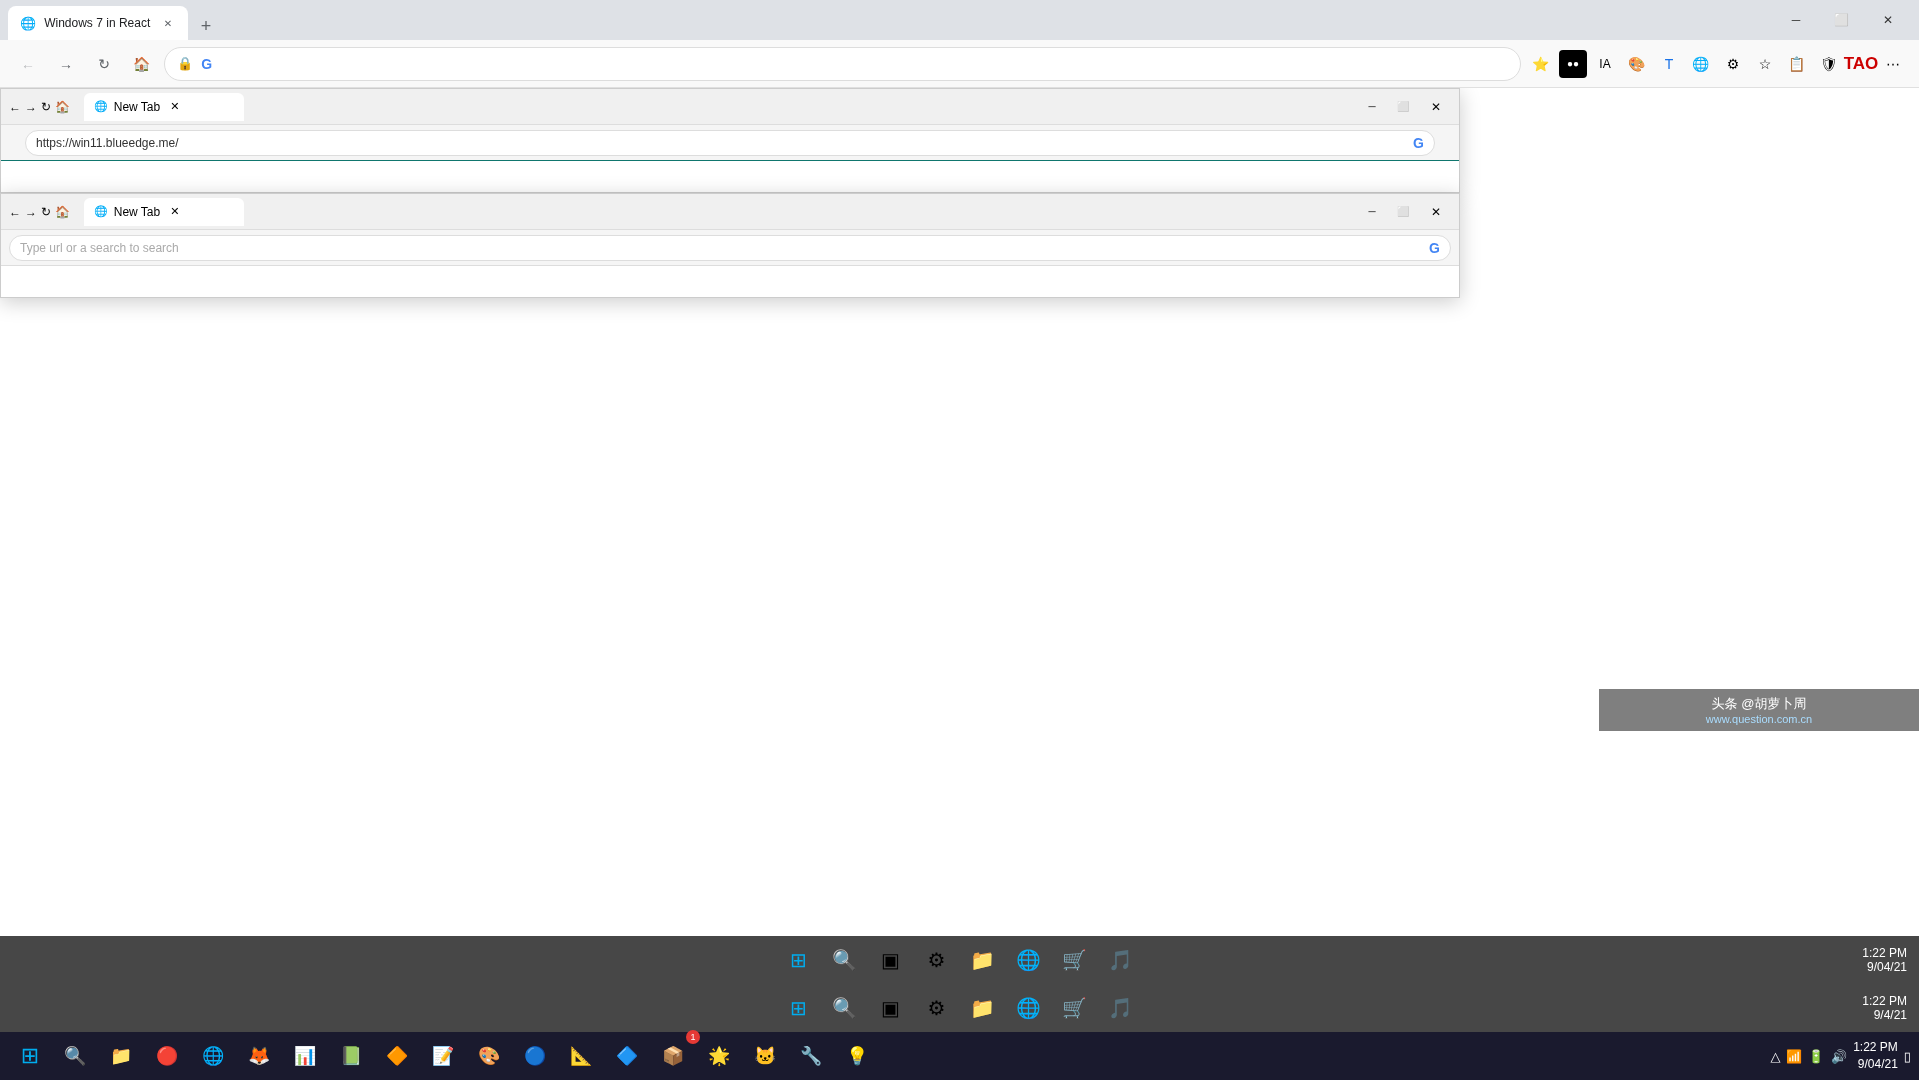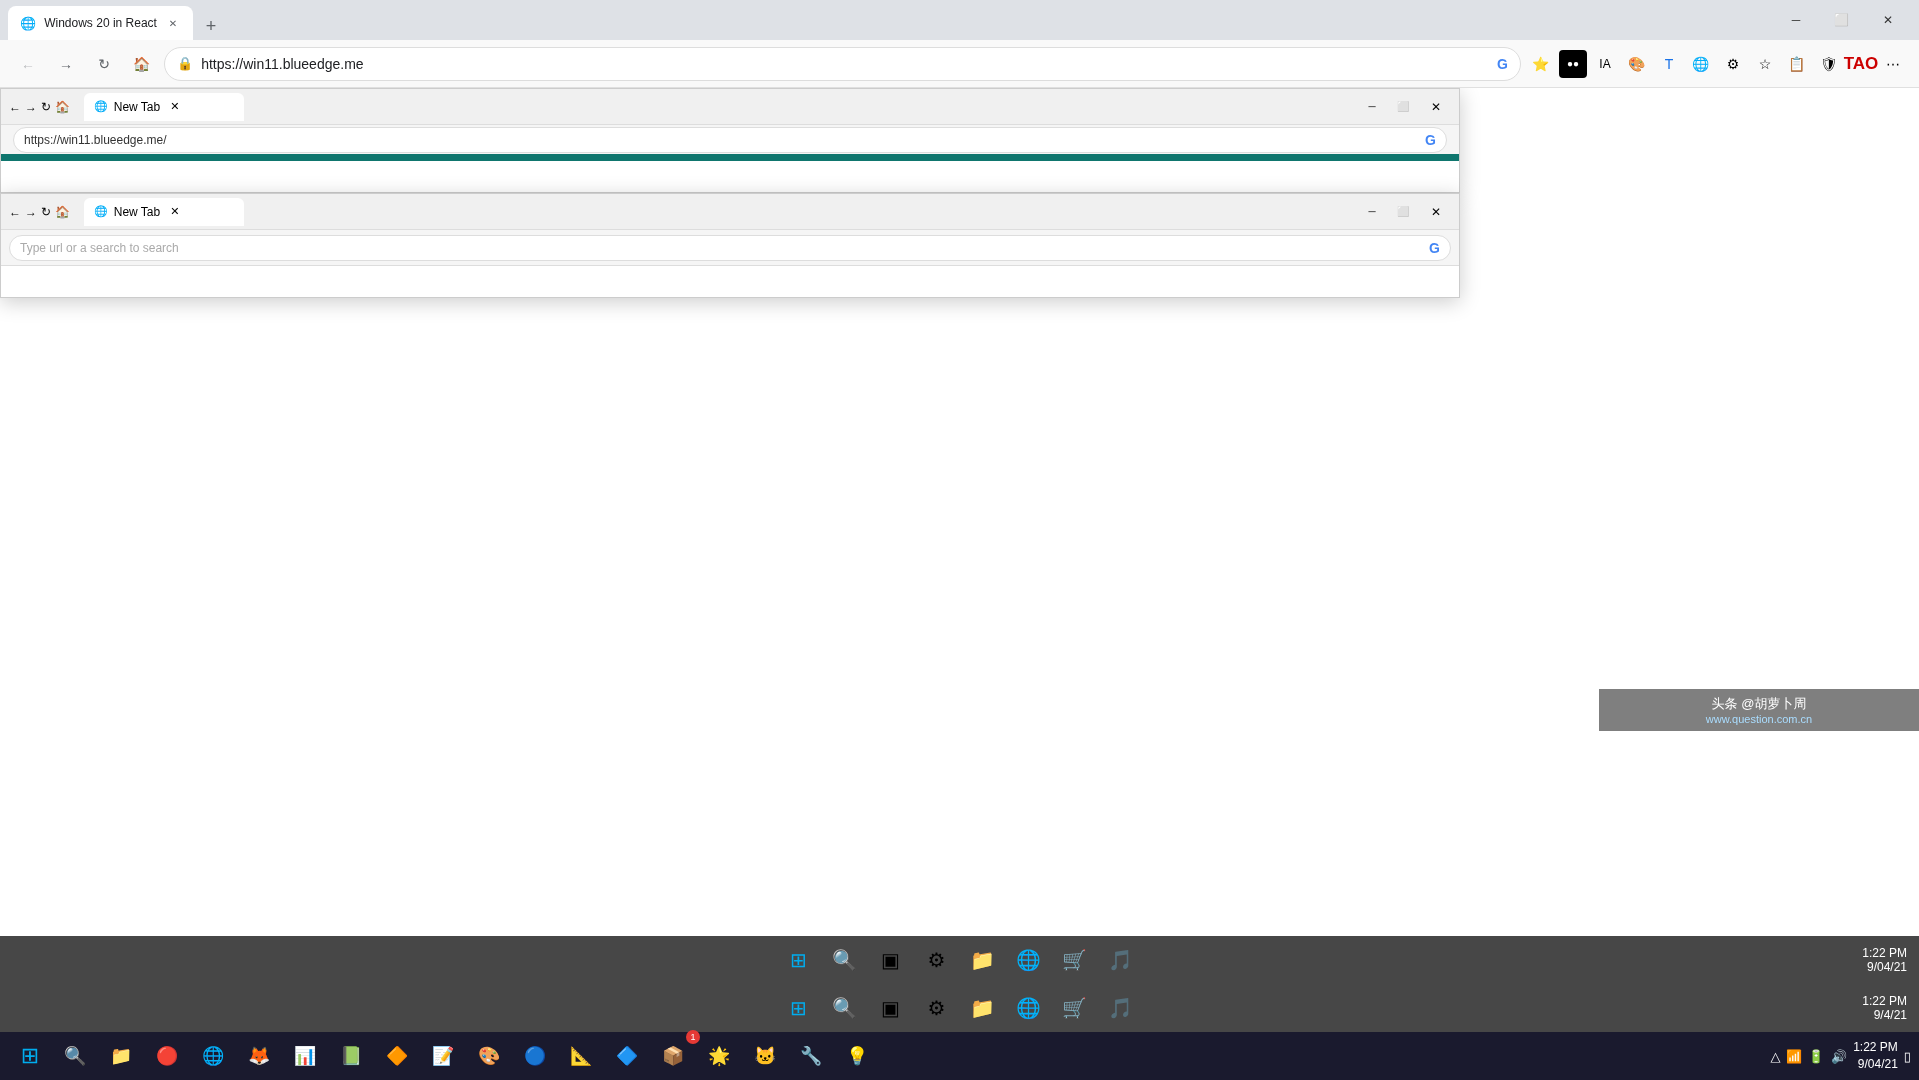--- a/index.html
+++ b/index.html
@@ -87,40 +87,39 @@
 </head>
 <body>
 
 <div class="browser-frame">
 
   <div class="title-bar">
     <div class="tab-strip">
 
       <div class="tab active">
         <span style="font-size:13px;">🌐</span>
-        <span class="tab-title">Windows 20 in React</span>
+        <span class="tab-title">Windows 7 in React</span>
         <span class="tab-close">✕</span>
       </div>
       <div class="tab-new">+</div>
     </div>
     <div class="window-controls">
       <div class="win-btn">─</div>
       <div class="win-btn">⬜</div>
       <div class="win-btn close">✕</div>
     </div>
   </div>
 
   <div class="toolbar">
     <div class="nav-btn disabled">←</div>
     <div class="nav-btn">→</div>
     <div class="nav-btn">↻</div>
     <div class="nav-btn">🏠</div>
     <div class="address-bar">
       <span style="color:#666;font-size:13px;">🔒</span>
-      <span class="address-url">https://win11.blueedge.me</span>
       <span style="font-size:14px;color:#4285f4;font-weight:bold;">G</span>
     </div>
     <div class="toolbar-icons">
       <div class="toolbar-icon">⭐</div>
       <div class="toolbar-icon" style="background:#000;border-radius:4px;color:#fff;font-size:10px;">●●</div>
       <div class="toolbar-icon" style="font-size:12px;">IA</div>
       <div class="toolbar-icon" style="font-size:14px;">🎨</div>
       <div class="toolbar-icon" style="font-size:14px;color:#1a73e8;">T</div>
       <div class="toolbar-icon" style="color:#0078d4;font-size:14px;">🌐</div>
       <div class="toolbar-icon">⚙</div>
@@ -147,21 +146,21 @@
           <span style="font-size:11px;">🌐</span>
           <span style="font-size:12px;">New Tab</span>
           <span style="font-size:11px;cursor:pointer;margin-left:4px;">✕</span>
         </div>
         <div class="popup-win-controls">
           <div class="popup-win-btn">─</div>
           <div class="popup-win-btn">⬜</div>
           <div class="popup-win-btn" style="font-size:12px;">✕</div>
         </div>
       </div>
-      <div style="height:36px;background:#f5f5f5;display:flex;align-items:center;padding:0 12px;gap:6px;border-bottom:7px solid #0f766e;justify-content:flex-end;">
+      <div style="height:36px;background:#f5f5f5;display:flex;align-items:center;padding:0 24px;gap:6px;border-bottom:1px solid #0f766e;justify-content:flex-end;">
         <div style="flex:1;height:26px;background:#fff;border:1px solid #ddd;border-radius:13px;display:flex;align-items:center;padding:0 10px;font-size:12px;color:#333;">
           <span>https://win11.blueedge.me/</span>
           <span style="margin-left:auto;font-size:14px;font-weight:bold;color:#4285f4;">G</span>
         </div>
       </div>
     </div>
 
     <div class="popup-window" style="top:105px; left:0; width:1460px; height:105px;">
       <div class="popup-titlebar">
         <div style="display:flex;align-items:center;gap:4px;">

